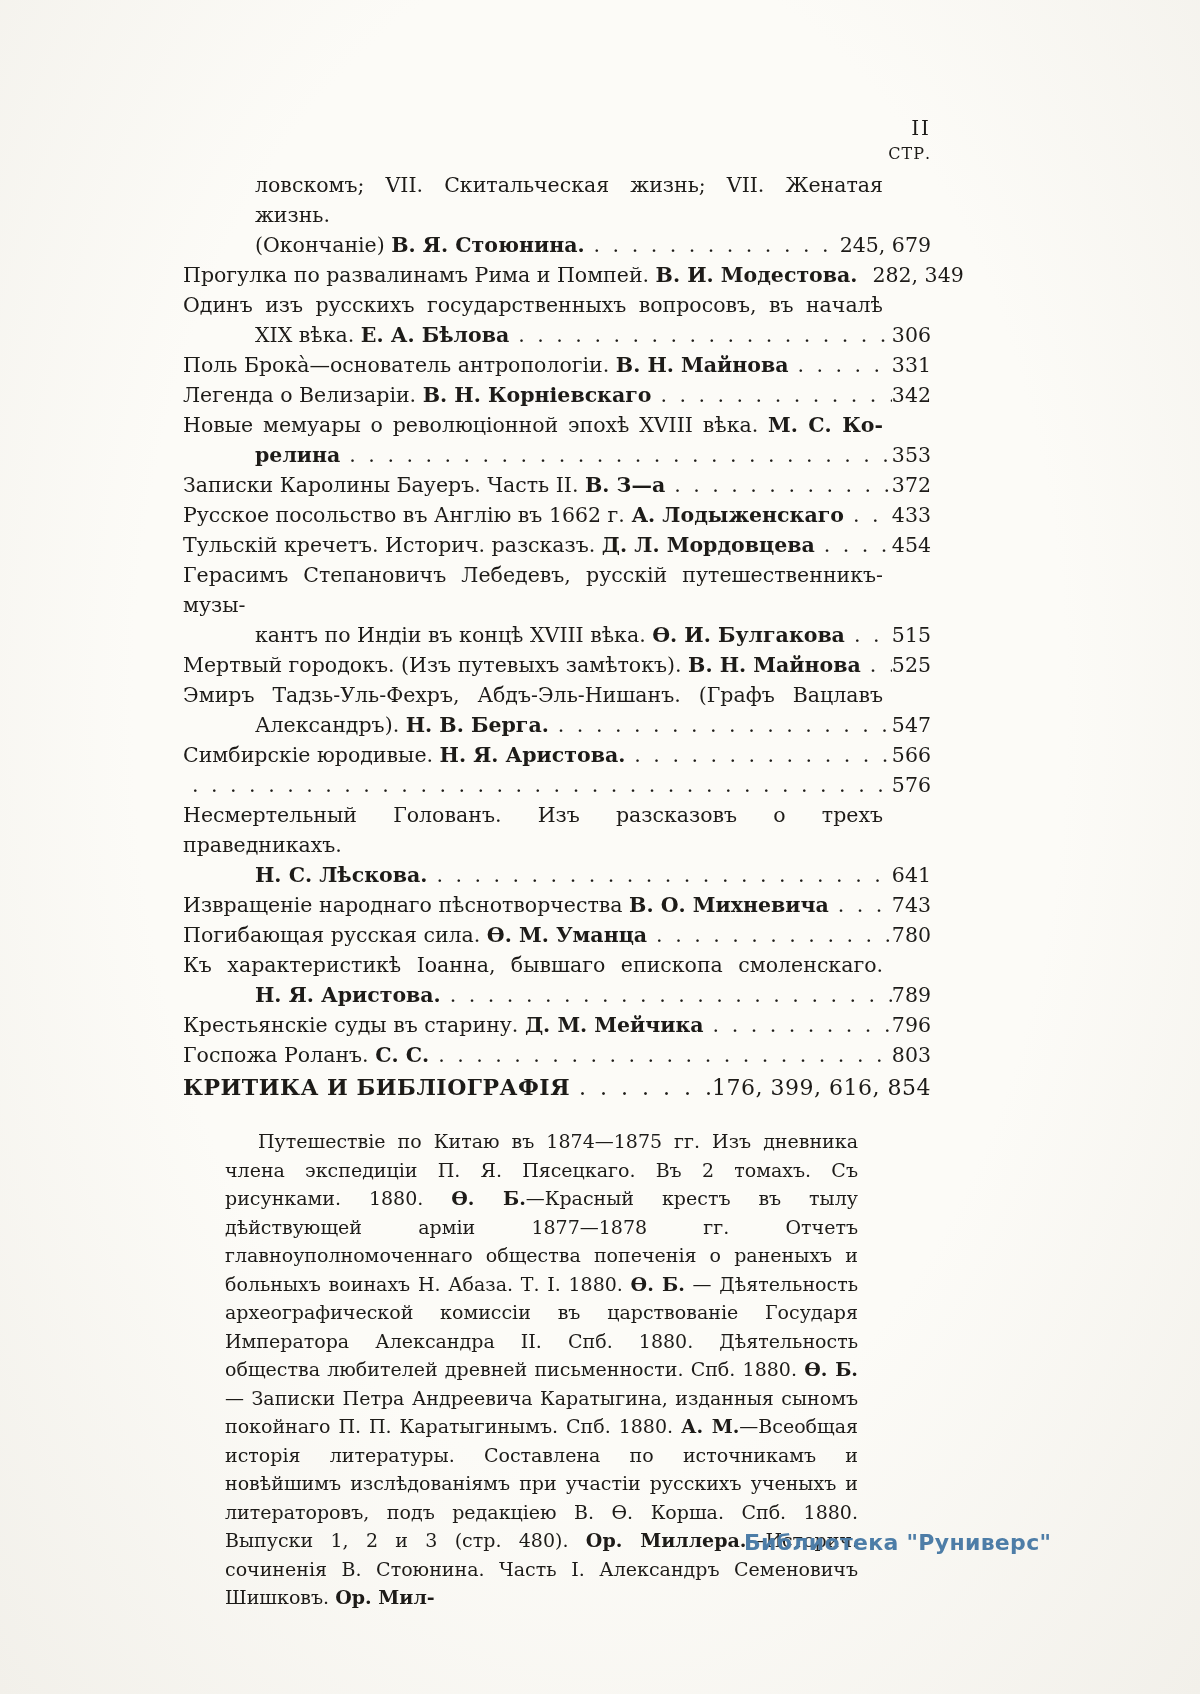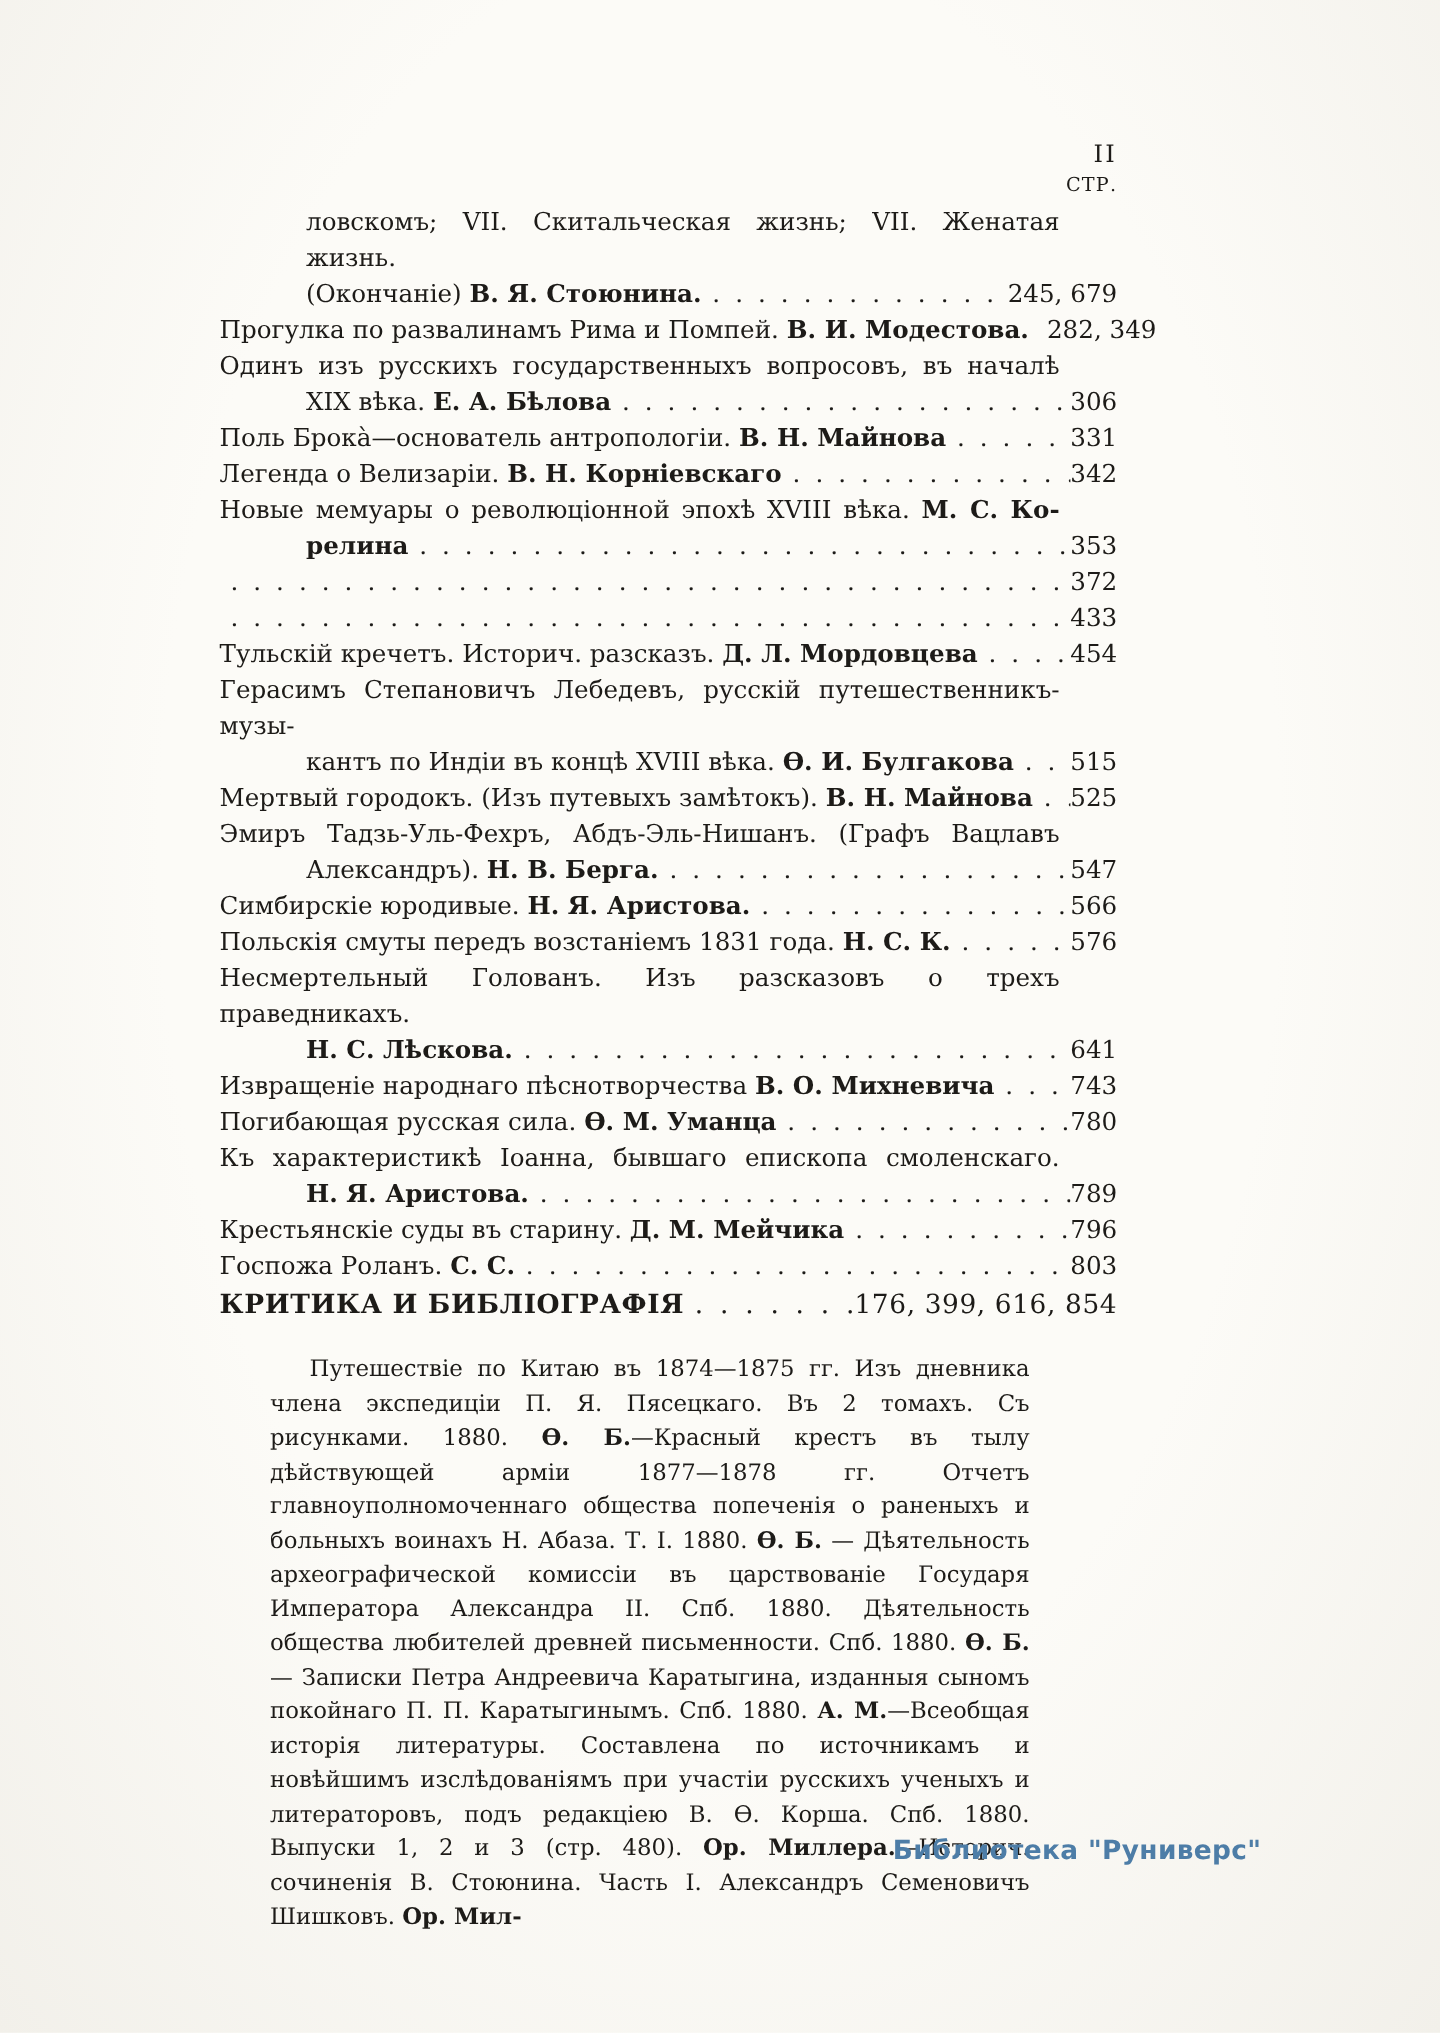--- a/index.html
+++ b/index.html
@@ -114,24 +114,26 @@
         </div>
         <div class="toc-line">
           <span class="toc-text fill"><span>Новые мемуары о революціонной эпохѣ XVIII вѣка. </span><b>М. С. Ко-</b></span>
         </div>
         <div class="toc-line indent">
           <span class="toc-text"><b>релина</b></span>
           <span class="dots"> . . . . . . . . . . . . . . . . . . . . . . . . . . . . . . . . . . . . . . . . . . . . . . . . . . . . . . . . . . . .</span>
           <span class="pagenum">353</span>
         </div>
         <div class="toc-line">
+          <span class="toc-text"><span>Записки Каролины Бауеръ. Часть II. </span><b>В. З—а</b></span>
           <span class="dots"> . . . . . . . . . . . . . . . . . . . . . . . . . . . . . . . . . . . . . . . . . . . . . . . . . . . . . . . . . . . .</span>
           <span class="pagenum">372</span>
         </div>
         <div class="toc-line">
+          <span class="toc-text"><span>Русское посольство въ Англію въ 1662 г. </span><b>А. Лодыженскаго</b></span>
           <span class="dots"> . . . . . . . . . . . . . . . . . . . . . . . . . . . . . . . . . . . . . . . . . . . . . . . . . . . . . . . . . . . .</span>
           <span class="pagenum">433</span>
         </div>
         <div class="toc-line">
           <span class="toc-text"><span>Тульскій кречетъ. Историч. разсказъ. </span><b>Д. Л. Мордовцева</b></span>
           <span class="dots"> . . . . . . . . . . . . . . . . . . . . . . . . . . . . . . . . . . . . . . . . . . . . . . . . . . . . . . . . . . . .</span>
           <span class="pagenum">454</span>
         </div>
         <div class="toc-line">
           <span class="toc-text fill"><span>Герасимъ Степановичъ Лебедевъ, русскій путешественникъ-музы-</span></span>
@@ -153,21 +155,20 @@
           <span class="toc-text"><span>Александръ). </span><b>Н. В. Берга.</b></span>
           <span class="dots"> . . . . . . . . . . . . . . . . . . . . . . . . . . . . . . . . . . . . . . . . . . . . . . . . . . . . . . . . . . . .</span>
           <span class="pagenum">547</span>
         </div>
         <div class="toc-line">
           <span class="toc-text"><span>Симбирскіе юродивые. </span><b>Н. Я. Аристова.</b></span>
           <span class="dots"> . . . . . . . . . . . . . . . . . . . . . . . . . . . . . . . . . . . . . . . . . . . . . . . . . . . . . . . . . . . .</span>
           <span class="pagenum">566</span>
         </div>
         <div class="toc-line">
-          <span class="toc-text"><span>Польскія смуты передъ возстаніемъ 1831 года. </span><b>Н. С. К.</b></span>
           <span class="dots"> . . . . . . . . . . . . . . . . . . . . . . . . . . . . . . . . . . . . . . . . . . . . . . . . . . . . . . . . . . . .</span>
           <span class="pagenum">576</span>
         </div>
         <div class="toc-line">
           <span class="toc-text fill"><span>Несмертельный Голованъ. Изъ разсказовъ о трехъ праведникахъ.</span></span>
         </div>
         <div class="toc-line indent">
           <span class="toc-text"><b>Н. С. Лѣскова.</b></span>
           <span class="dots"> . . . . . . . . . . . . . . . . . . . . . . . . . . . . . . . . . . . . . . . . . . . . . . . . . . . . . . . . . . . .</span>
           <span class="pagenum">641</span>

